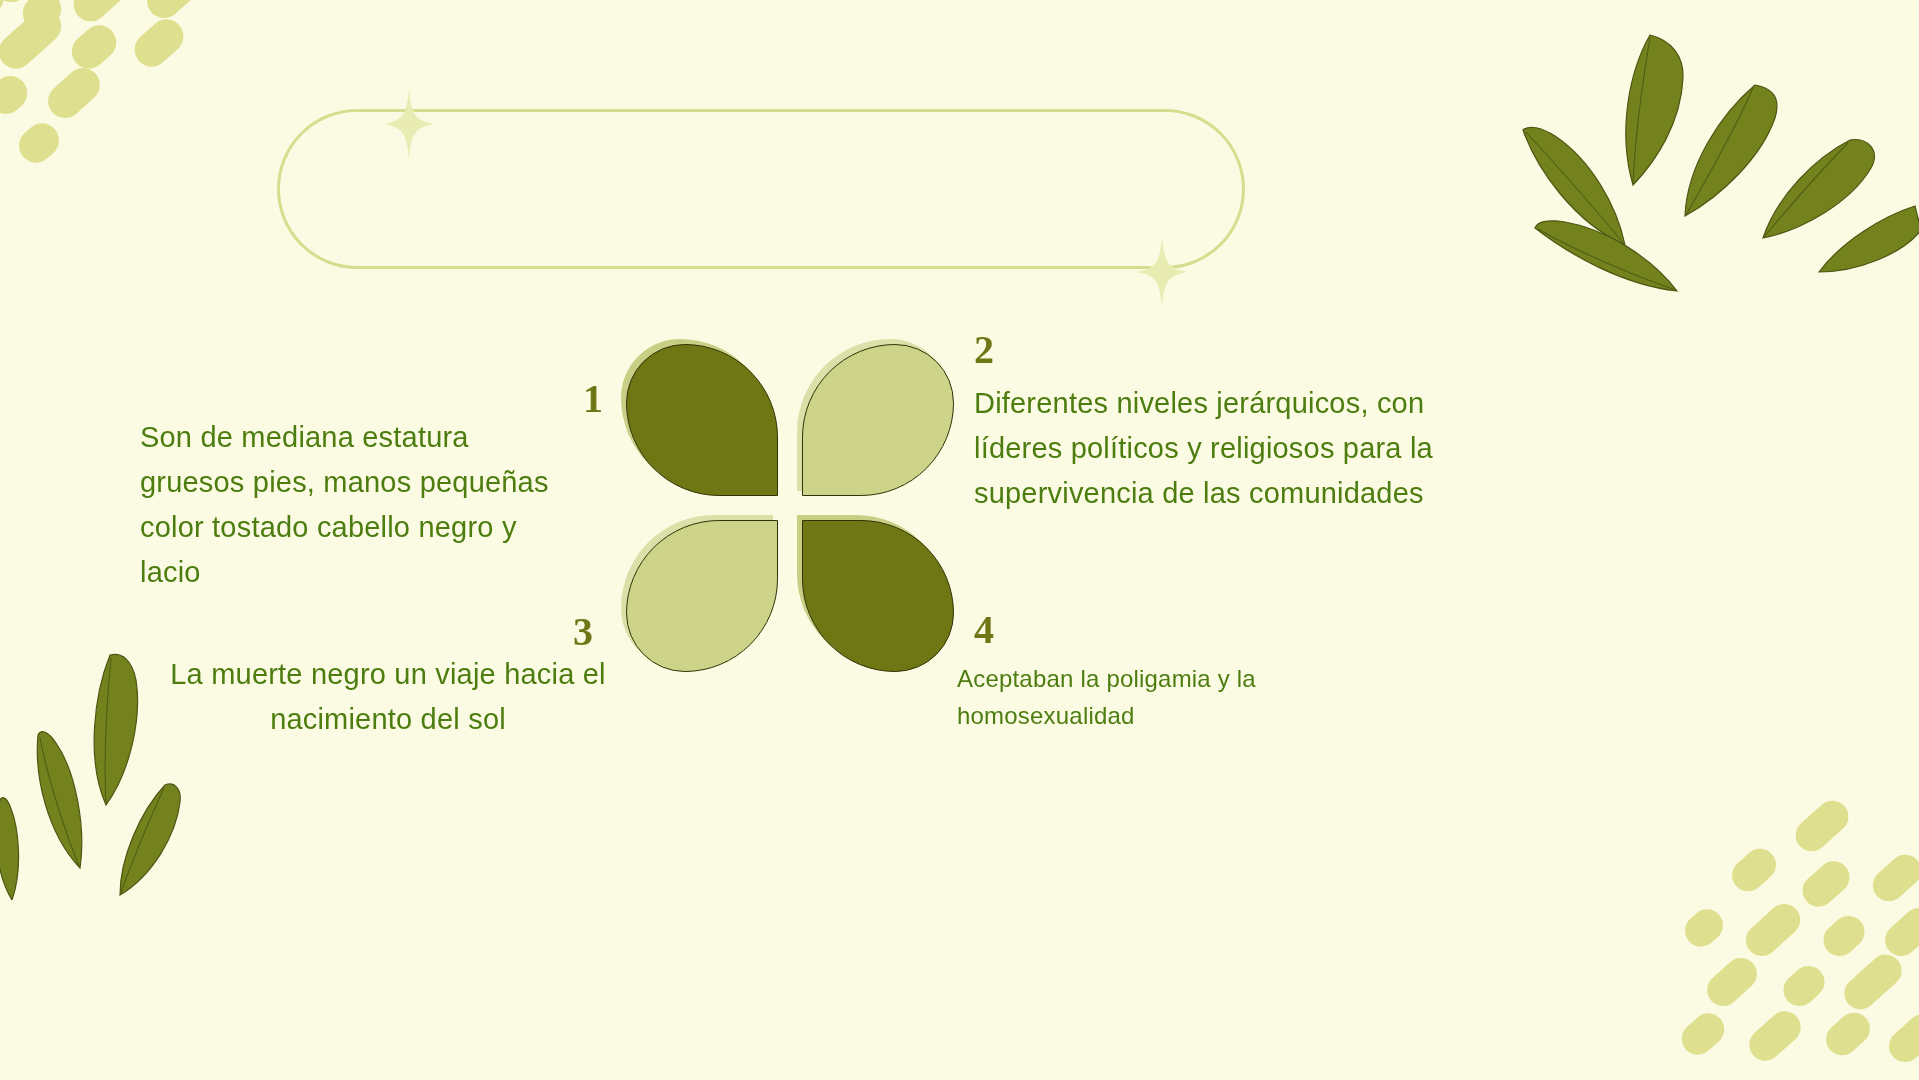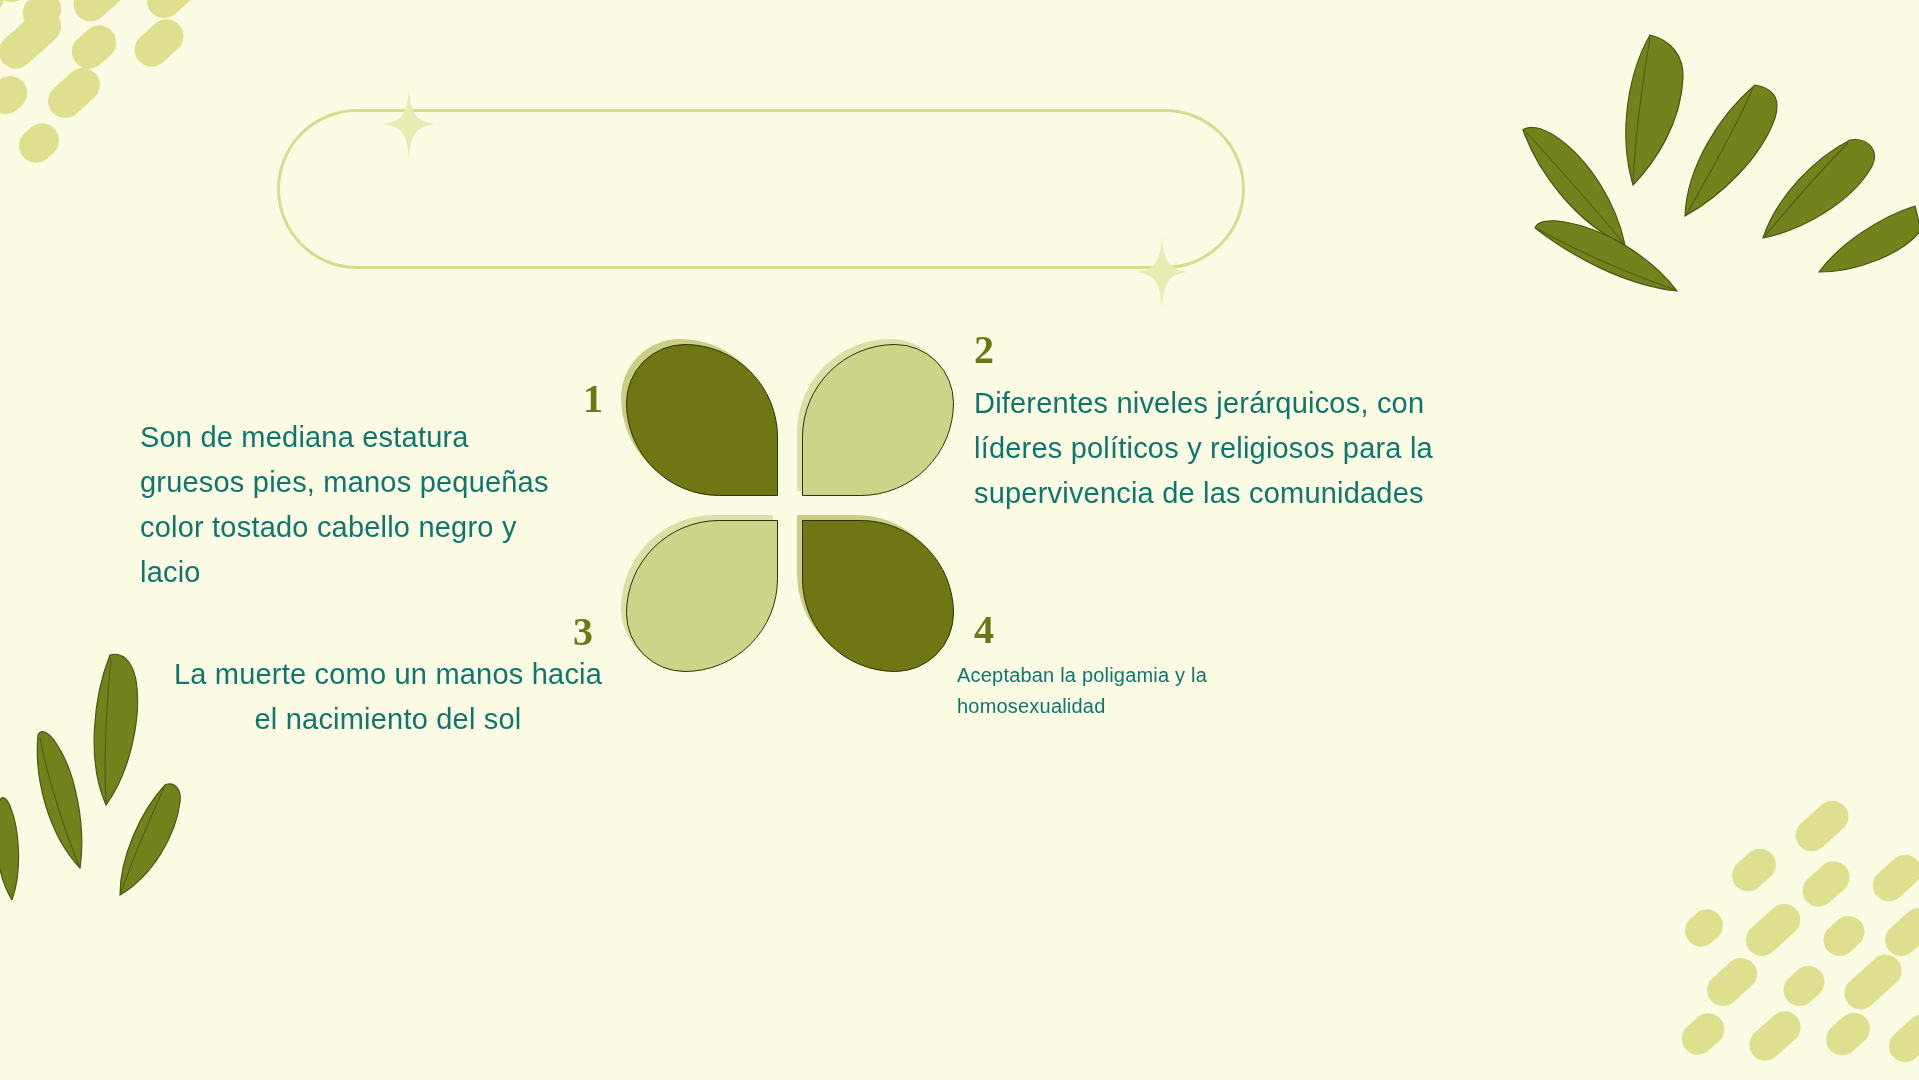--- a/index.html
+++ b/index.html
@@ -71,37 +71,37 @@
   .fact-num{
     position:absolute;
     font-family:"Liberation Serif", serif;
     font-weight:700;
     font-size:40px;
     color:#6e7615;
     line-height:1;
   }
   .fact-text{
     position:absolute;
-    color:#0f766e;
+    color:#4d7c0f;
     font-family:"Liberation Sans", sans-serif;
     font-size:29px;
     line-height:1.55;
     letter-spacing:.2px;
   }
   #fact1-text{left:140px;top:415px;width:430px;}
   #fact1-num{left:583px;top:379px;}
 
   #fact2-num{left:974px;top:330px;}
   #fact2-text{left:974px;top:381px;width:460px;}
 
   #fact3-num{left:573px;top:612px;}
   #fact3-text{left:168px;top:652px;width:440px;text-align:center;}
 
   #fact4-num{left:974px;top:610px;}
-  #fact4-text{left:957px;top:660px;width:360px;font-size:20px;line-height:1.55;}
+  #fact4-text{left:957px;top:660px;width:360px;font-size:24px;line-height:1.55;}
 
   
   .branch{position:absolute;}
 </style>
 </head>
 <body>
 
 <div class="stage">
 
   <div class="dash-pattern" style="left:-40px;top:-30px;width:260px;height:240px;">
@@ -203,18 +203,18 @@
     </div>
   </div>
 
   <div class="fact-num" id="fact1-num">1</div>
   <div class="fact-text" id="fact1-text">Son de mediana estatura gruesos pies, manos pequeñas color tostado cabello negro y lacio</div>
 
   <div class="fact-num" id="fact2-num">2</div>
   <div class="fact-text" id="fact2-text">Diferentes niveles jerárquicos, con líderes políticos y religiosos para la supervivencia de las comunidades</div>
 
   <div class="fact-num" id="fact3-num">3</div>
-  <div class="fact-text" id="fact3-text">La muerte como un manos hacia el nacimiento del sol</div>
+  <div class="fact-text" id="fact3-text">La muerte negro un viaje hacia el nacimiento del sol</div>
 
   <div class="fact-num" id="fact4-num">4</div>
   <div class="fact-text" id="fact4-text">Aceptaban la poligamia y la homosexualidad</div>
 
 </div>
 
 </body></html>

